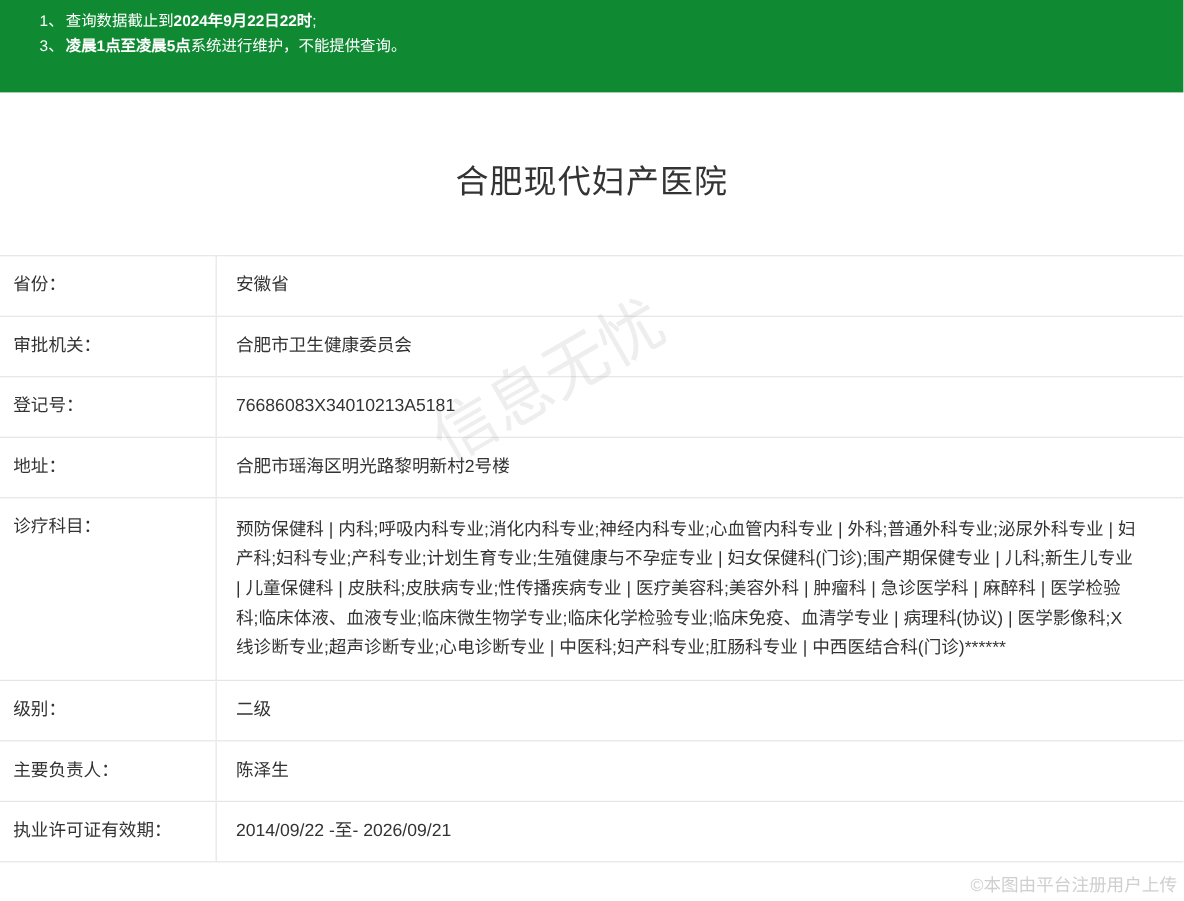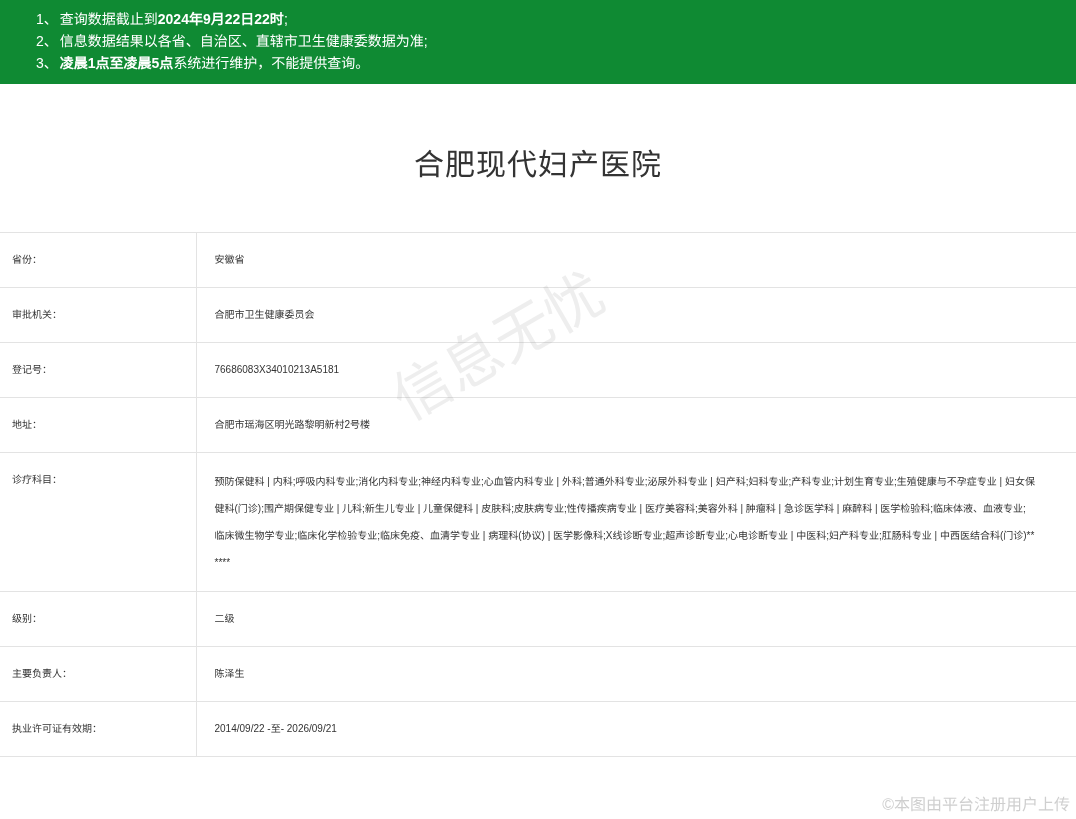--- a/index.html
+++ b/index.html
@@ -61,21 +61,21 @@
   }
   .info-table tr:last-child {
     border-bottom: 1px solid #e3e3e3;
   }
   .info-table th,
   .info-table td {
     padding: 15px 10px 15px 12px;
     vertical-align: top;
     text-align: left;
     font-weight: normal;
-    font-size: 10px;
+    font-size: 16px;
     line-height: 24px;
     color: #333333;
   }
   .info-table th {
     width: 196px;
     border-right: 1px solid #e3e3e3;
     color: #333333;
   }
   .info-table td {
     padding-left: 18px;
@@ -113,21 +113,20 @@
     color: #cfcfcf;
     white-space: nowrap;
   }
 </style>
 </head>
 <body>
 
 <div class="notice">
   <ol id="notice-list">
       <li><span class="num">1、</span><span>查询数据截止到</span><span class="bold">2024年9月22日22时</span><span>;</span></li>
-      <li><span class="num">2、</span><span>信息数据结果以各省、自治区、直辖市卫生健康委数据为准;</span></li>
       <li><span class="num">3、</span><span class="bold">凌晨1点至凌晨5点</span><span>系统进行维护，不能提供查询。</span></li>
     </ol>
 </div>
 
 <h1 class="title">合肥现代妇产医院</h1>
 
 <table class="info-table">
   <tbody id="info-body">
       <tr>
         <th>省份：</th>

